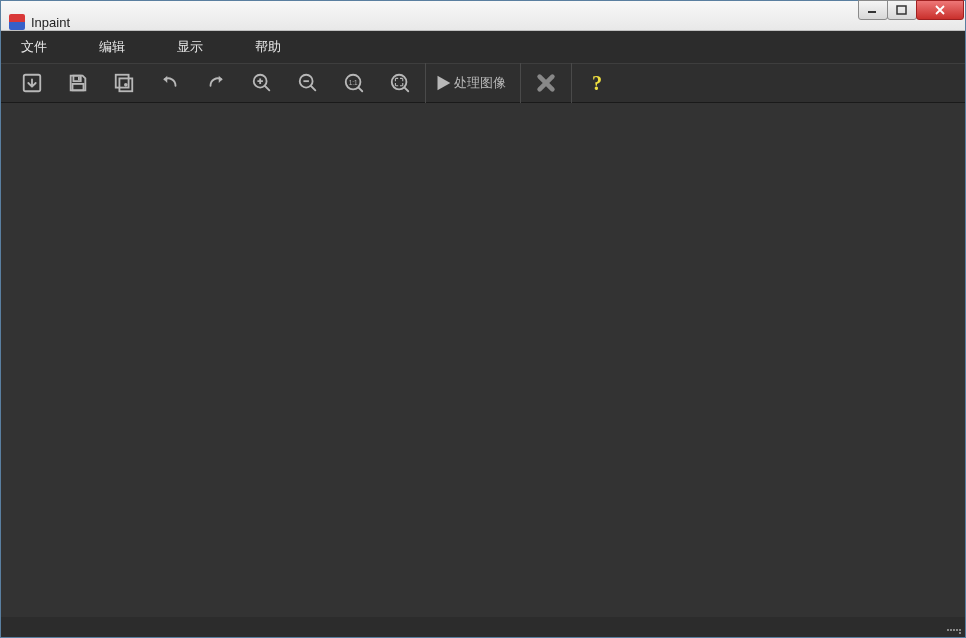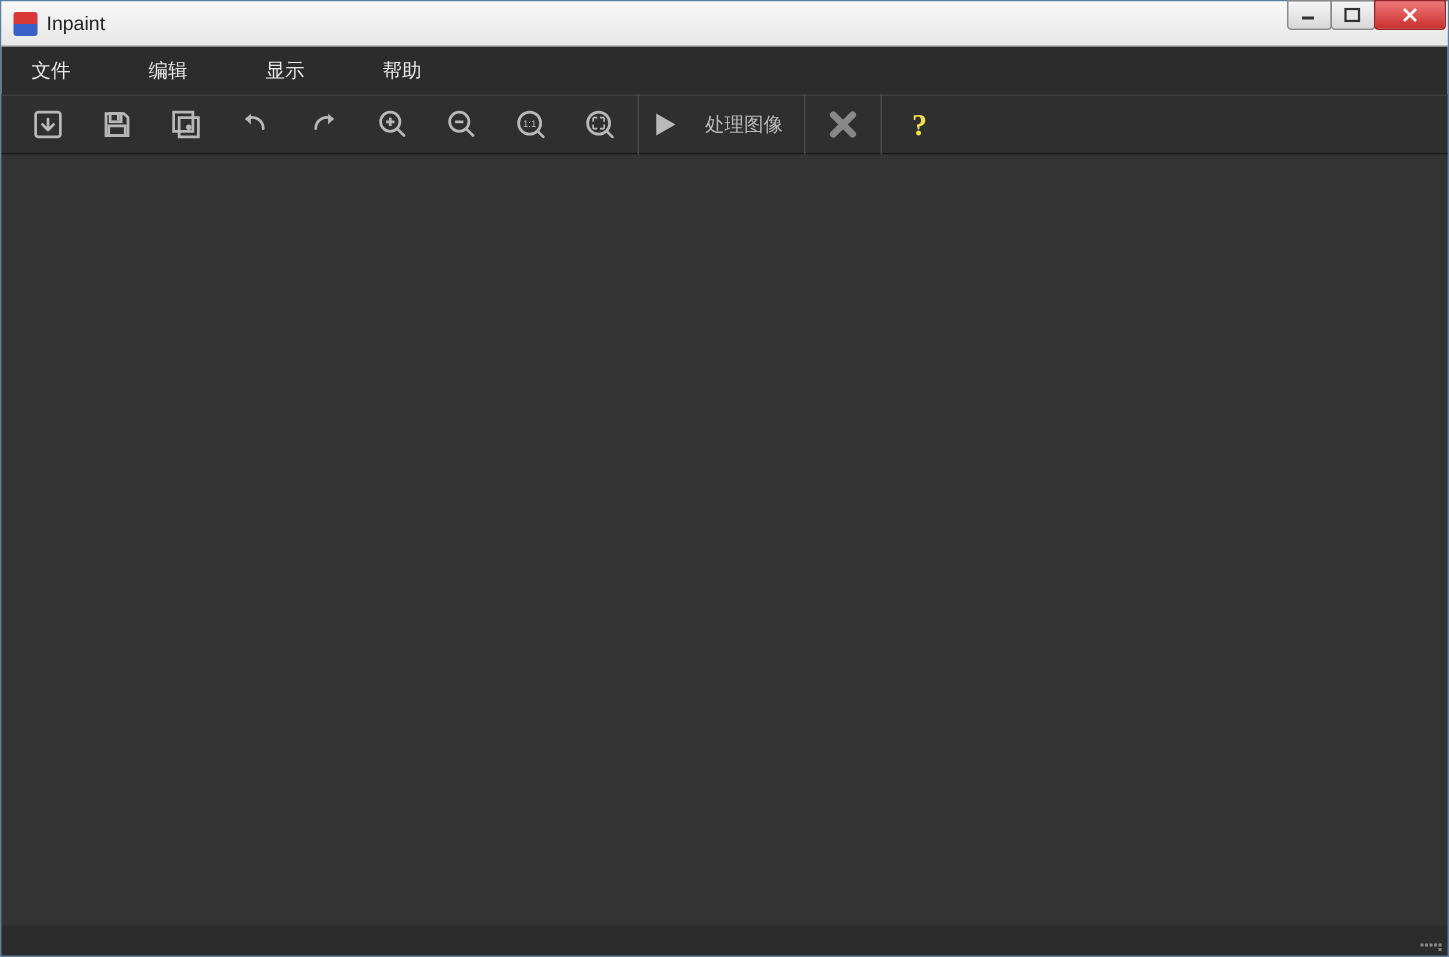--- a/index.html
+++ b/index.html
@@ -17,21 +17,21 @@
       border: 1px solid #5a7fa0;
       display: flex;
       flex-direction: column;
       box-shadow: 0 0 8px rgba(0,0,0,0.2);
     }
     .titlebar {
       height: 30px;
       background: linear-gradient(to bottom, #f8f8f8, #e8e8e8);
       border-bottom: 1px solid #c0c0c0;
       display: flex;
-      align-items: center;
+      align-items: flex-end;
       padding-left: 8px;
     }
     .titlebar .app-icon {
       width: 16px;
       height: 16px;
       margin-right: 6px;
       display: flex;
       flex-direction: column;
     }
     .app-icon .ic-top { height: 8px; background: #d93838; border-radius: 2px 2px 0 0; }
@@ -108,21 +108,21 @@
     .tool-btn svg { width: 22px; height: 22px; }
     .tool-sep {
       width: 1px;
       height: 40px;
       background: #4a4a4a;
       margin: 0 2px;
     }
     .tool-btn.process {
       width: auto;
       padding: 0 12px 0 4px;
-      gap: 16px;
+      gap: 0;
     }
     .tool-btn.process .lbl {
       color: #b8b8b8;
       font-size: 13px;
     }
     .tool-btn.help svg text { fill: #f0e040; }
     .canvas {
       flex: 1;
       background: #333333;
       position: relative;

